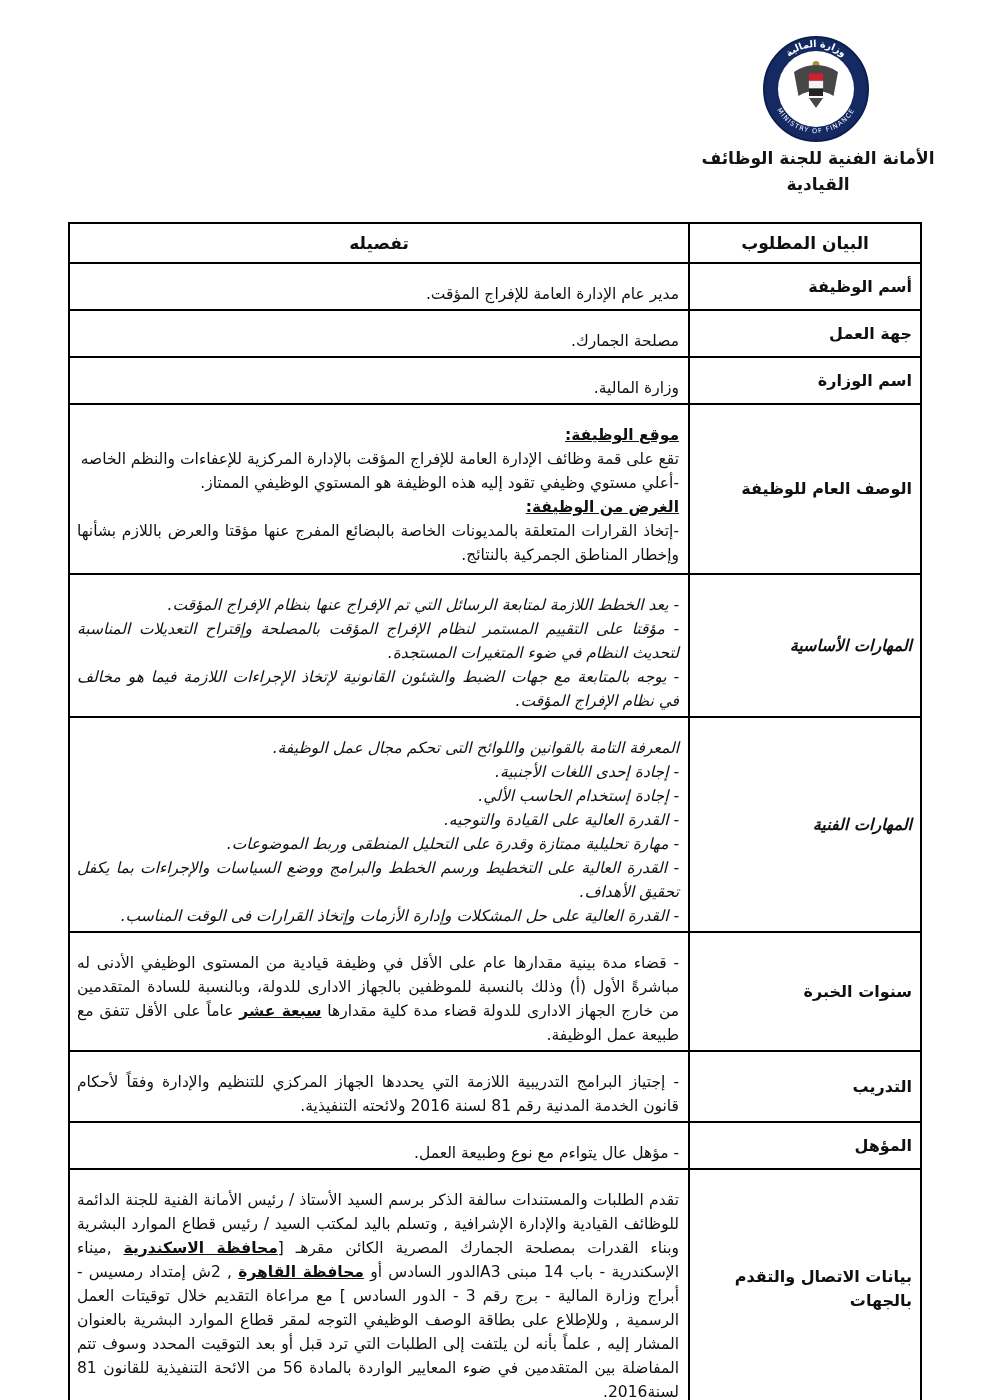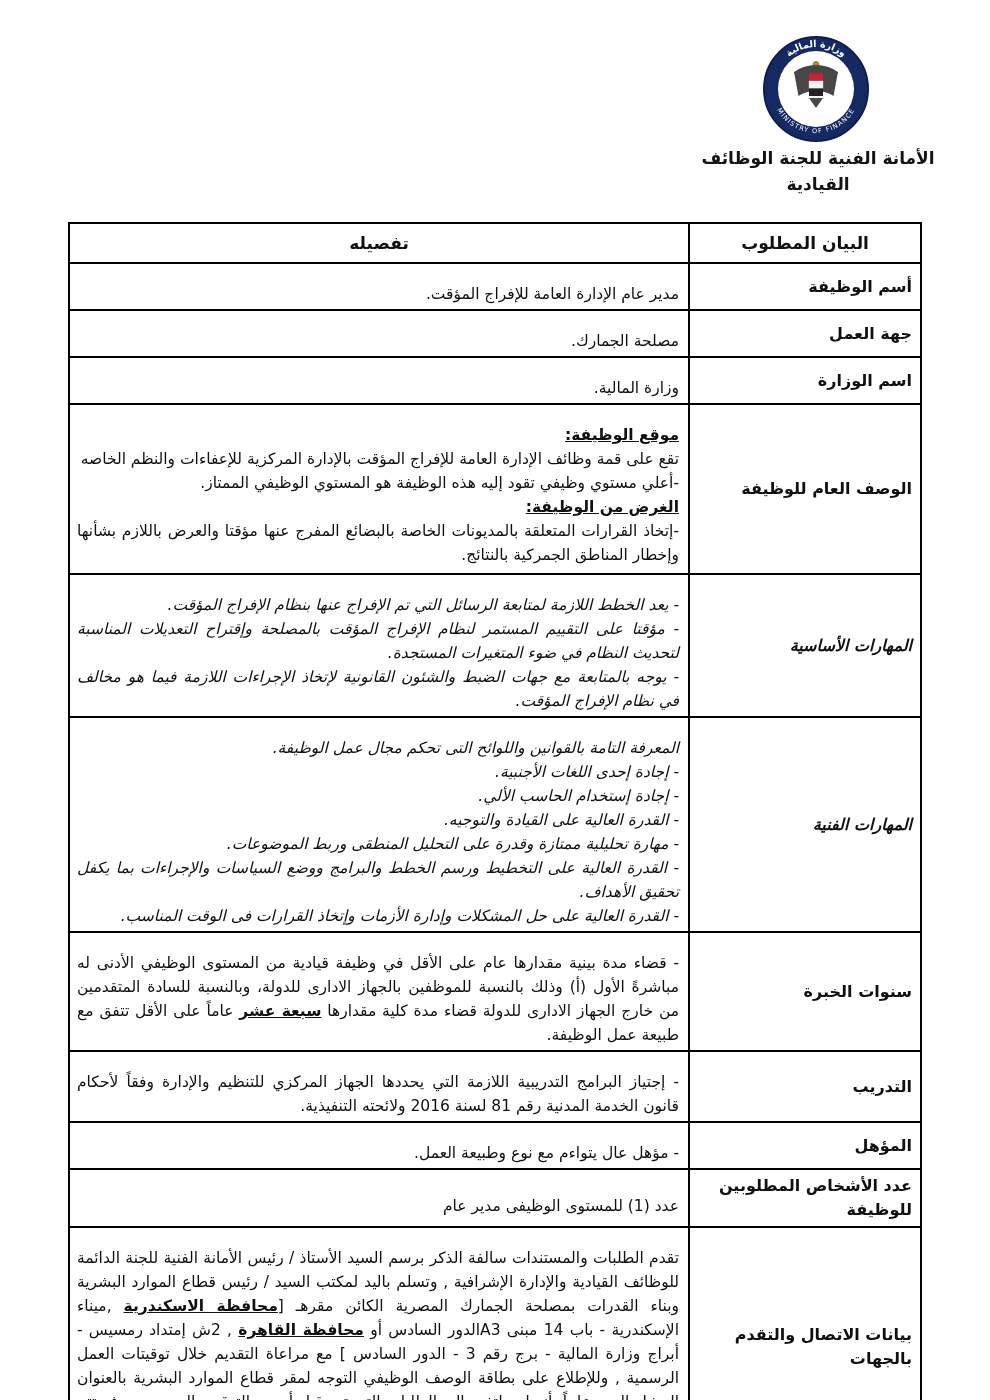--- a/index.html
+++ b/index.html
@@ -170,24 +170,20 @@
     <tr class="rh-train">
       <td class="label-cell">التدريب</td>
       <td class="detail-cell justify">- إجتياز البرامج التدريبية اللازمة التي يحددها الجهاز المركزي للتنظيم والإدارة وفقاً لأحكام قانون الخدمة المدنية رقم 81 لسنة 2016 ولائحته التنفيذية.</td>
     </tr>
 
     <tr class="rh-qual">
       <td class="label-cell">المؤهل</td>
       <td class="detail-cell vmid">- مؤهل عال يتواءم مع نوع وطبيعة العمل.</td>
     </tr>
 
-    <tr class="rh-count">
-      <td class="label-cell">عدد الأشخاص المطلوبين للوظيفة</td>
-      <td class="detail-cell vmid">عدد (1) للمستوى الوظيفى مدير عام</td>
-    </tr>
 
     <tr class="rh-contact">
       <td class="label-cell">بيانات الاتصال والتقدم بالجهات</td>
       <td class="detail-cell justify">
         <span>تقدم الطلبات والمستندات سالفة الذكر برسم السيد الأستاذ / رئيس الأمانة الفنية للجنة الدائمة للوظائف القيادية والإدارة الإشرافية , وتسلم باليد لمكتب السيد / رئيس قطاع الموارد البشرية وبناء القدرات بمصلحة الجمارك المصرية الكائن مقرهـ  [</span><span class="bu">محافظة الاسكندرية</span><span> ,ميناء الإسكندرية - باب 14 مبنى A3الدور السادس أو </span><span class="bu">محافظة القاهرة</span><span> , 2ش إمتداد رمسيس - أبراج وزارة المالية - برج رقم 3 - الدور السادس ] مع مراعاة التقديم خلال توقيتات العمل الرسمية , وللإطلاع على بطاقة الوصف الوظيفي التوجه لمقر قطاع الموارد البشرية بالعنوان المشار إليه , علماً بأنه لن يلتفت إلى الطلبات التي ترد قبل أو بعد التوقيت المحدد وسوف تتم المفاضلة بين المتقدمين في ضوء المعايير الواردة بالمادة 56 من الائحة التنفيذية للقانون 81 لسنة2016.</span>
       </td>
     </tr>
 
     <tr class="rh-docs">
       <td class="label-cell">المستندات المطلوبة</td>

